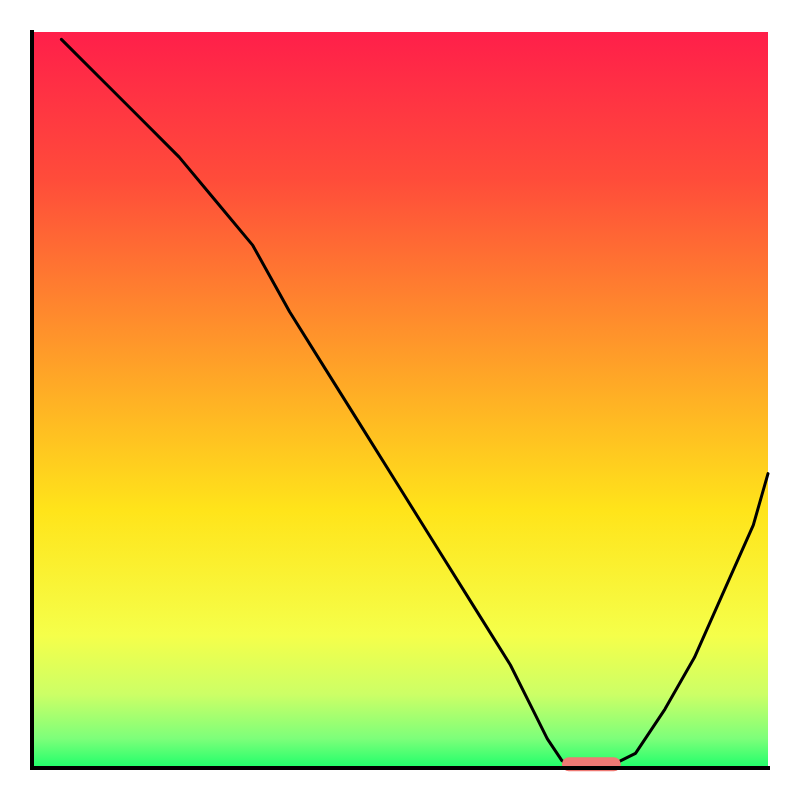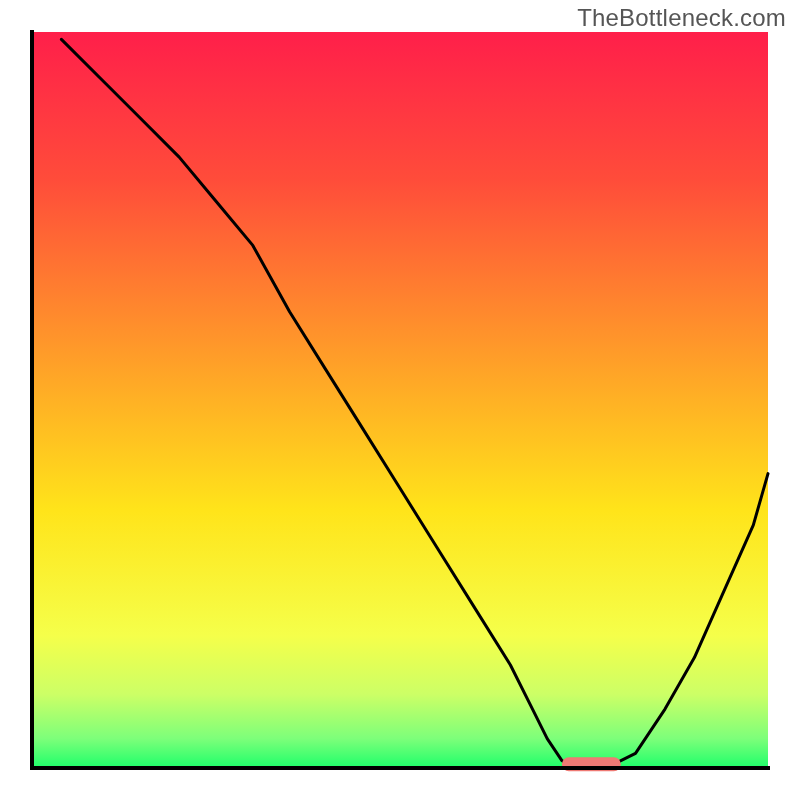--- a/index.html
+++ b/index.html
@@ -29,21 +29,20 @@
   svg {
     position: absolute;
     top: 0;
     left: 0;
   }
 </style>
 </head>
 <body>
 
 <div class="chart-wrap">
-  <div class="watermark">TheBottleneck.com</div>
 
   <svg id="chart-svg" width="800" height="800" viewBox="0 0 800 800">
       <defs>
         <linearGradient id="bgGrad" x1="0" y1="0" x2="0" y2="1">
           <stop offset="0%" stop-color="#ff1f4a"></stop>
           <stop offset="20%" stop-color="#ff4c3a"></stop>
           <stop offset="45%" stop-color="#ffa028"></stop>
           <stop offset="65%" stop-color="#ffe41a"></stop>
           <stop offset="82%" stop-color="#f5ff4a"></stop>
           <stop offset="90%" stop-color="#ccff66"></stop>

